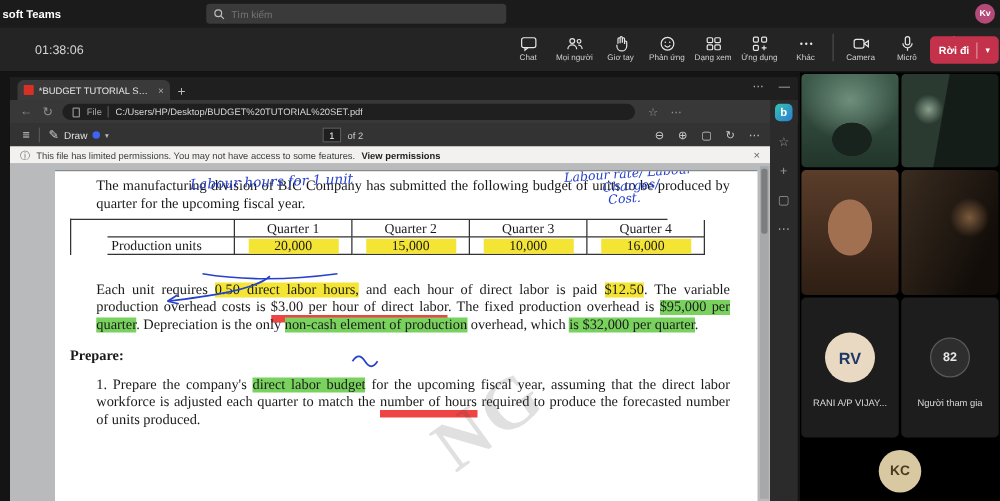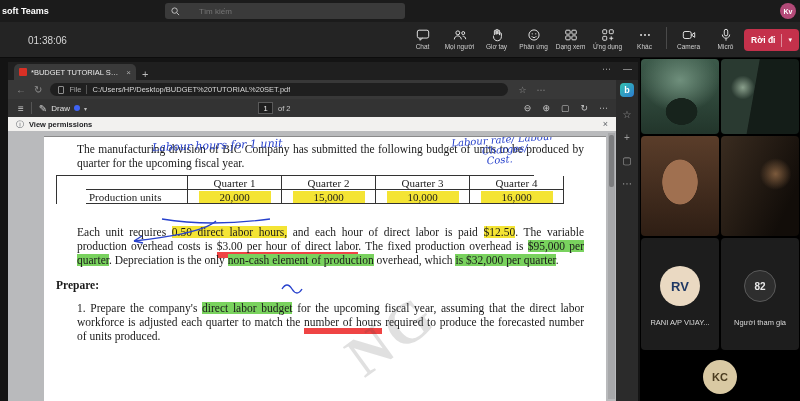--- a/index.html
+++ b/index.html
@@ -5,21 +5,21 @@
   * { margin:0; padding:0; box-sizing:border-box; }
   html,body { background:#000; }
   .stage { position:relative; width:800px; height:401px; overflow:hidden;
            font-family:"Liberation Sans", sans-serif; background:#141414; }
 
   
   .topbar { position:absolute; left:0; top:0; width:800px; height:22px; background:#1b1b1b;
             display:flex; align-items:center; }
   .brand { color:#fff; font-size:9px; font-weight:bold; margin-left:2px; white-space:nowrap; }
   .tsearch { position:absolute; left:165px; top:3px; width:240px; height:16px; background:#3a3a3a;
-             border-radius:3px; display:flex; align-items:center; padding:0 6px; gap:19px; }
+             border-radius:3px; display:flex; align-items:center; padding:0 6px; gap:5px; }
   .tsearch input { background:transparent; border:none; outline:none; color:#bdbdbd; font-size:8px; width:180px;
                    font-family:"Liberation Sans",sans-serif; }
   .tavatar { position:absolute; right:4px; top:3px; width:16px; height:16px; border-radius:50%;
              background:#b34a78; color:#fff; font-size:7px; font-weight:bold; display:flex;
              align-items:center; justify-content:center; }
 
   
   .meetbar { position:absolute; left:0; top:22px; width:800px; height:36px; background:#242424;
              border-bottom:1px solid #0c0c0c; }
   .timer { position:absolute; left:28px; top:13px; color:#d6d6d6; font-size:10px; }
@@ -316,20 +316,21 @@
         <span>⊖</span>
         <span>⊕</span>
         <span>▢</span>
         <span>↻</span>
         <span>⋯</span>
       </div>
     </div>
 
     <div class="notice">
       <span class="noticeico">ⓘ</span>
+      <span class="noticetext">This file has limited permissions. You may not have access to some features.</span>
       <span class="noticelink">View permissions</span>
       <span class="noticeclose">×</span>
     </div>
 
     <div class="viewport">
       <div class="page">
 
         <p>The manufacturing division of BIC Company has submitted the following budget of units to be produced by quarter for the upcoming fiscal year.</p>
 
         <div class="btable">

